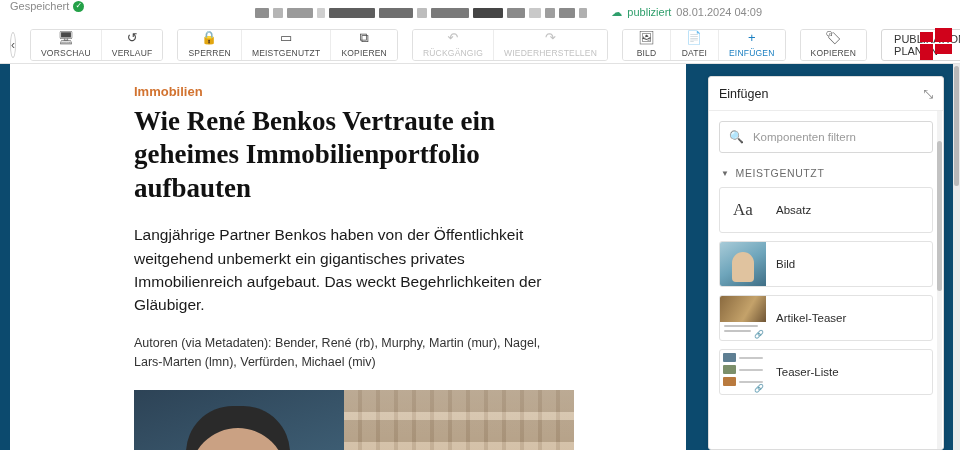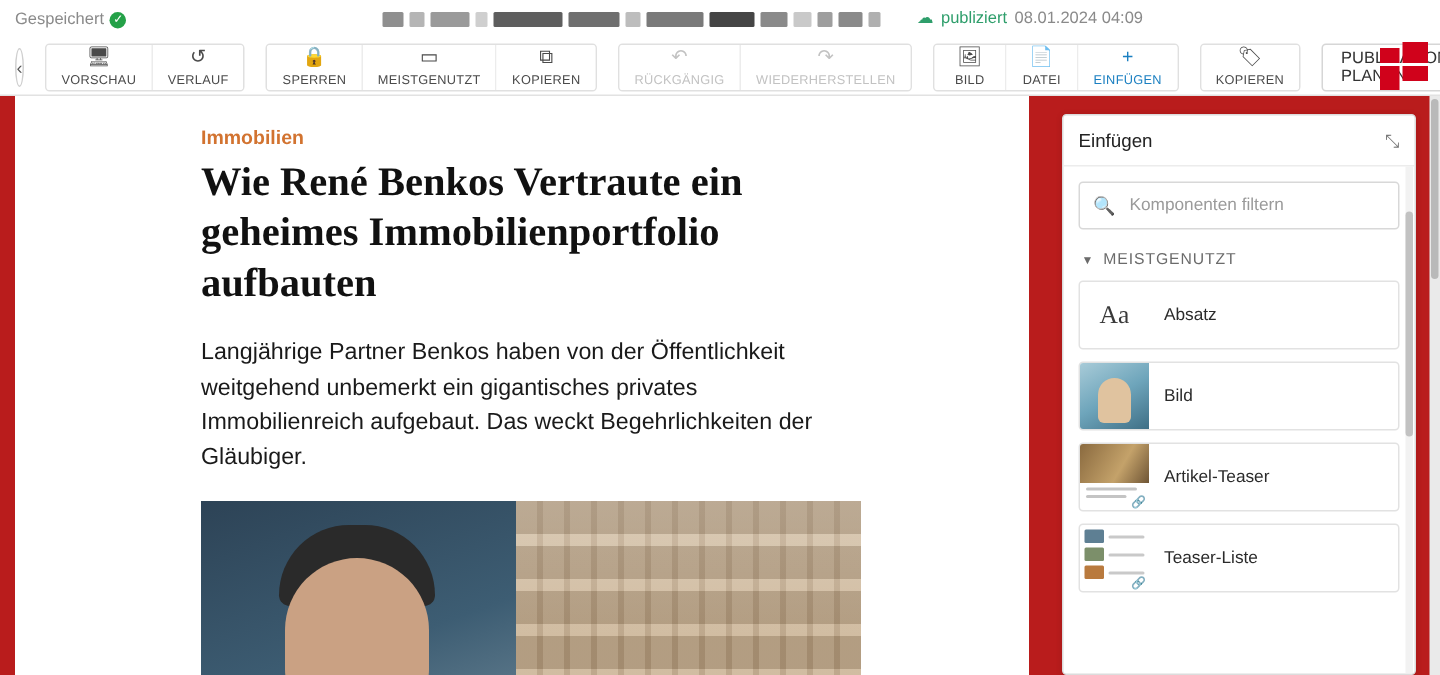--- a/index.html
+++ b/index.html
@@ -9,21 +9,21 @@
     overflow: hidden;
     font-family: "Liberation Sans", sans-serif;
     background: #ffffff;
   }
   #app { position: relative; width: 960px; height: 450px; overflow: hidden; background: #fff; }
 
   
   .statusbar {
     position: absolute; top: 0; left: 0; width: 772px; height: 26px;
     background: #fff;
-    display: flex; align-items: center;
+    display: flex; align-items: flex-start;
     font-size: 11px; color: #7a7a7a;
   }
   .saved-wrap { display: flex; align-items: center; gap: 4px; padding-left: 10px; }
   .saved-text { color: #8a8a8a; font-size: 11px; }
   .check-badge {
     width: 11px; height: 11px; border-radius: 50%;
     background: #24a148; color: #fff; font-size: 8px;
     display: inline-flex; align-items: center; justify-content: center;
     line-height: 1;
   }
@@ -78,21 +78,21 @@
   }
   .logo-mark {
     position: absolute; right: 8px; top: 2px;
     width: 32px; height: 32px;
   }
   .logo-mark span { position: absolute; background: #d0021b; }
 
   
   .editor-scroll {
     position: absolute; top: 64px; left: 0; width: 960px; height: 386px;
-    background: #b91c1c;
+    background: #0c4a6e;
     padding-left: 44px;
   }
   .canvas {
     position: absolute; top: 0; left: 10px; width: 676px; height: 386px;
     background: #fff; overflow: hidden;
   }
   .kicker {
     color: #d27330; font-size: 13px; font-weight: bold;
     margin: 20px 0 0 124px;
   }
@@ -332,20 +332,21 @@
       <span style="left:0;top:16px;width:13px;height:16px;"></span>
       <span style="left:15px;top:16px;width:17px;height:10px;"></span>
     </div>
   </div>
 
   <div class="editor-scroll">
     <div class="canvas">
       <div class="kicker">Immobilien</div>
       <div class="headline">Wie René Benkos Vertraute ein geheimes Immobilienportfolio aufbauten</div>
       <div class="standfirst">Langjährige Partner Benkos haben von der Öffentlichkeit weitgehend unbemerkt ein gigantisches privates Immobilienreich aufgebaut. Das weckt Begehrlichkeiten der Gläubiger.</div>
+      <div class="authors">Autoren (via Metadaten): Bender, René (rb), Murphy, Martin (mur), Nagel, Lars-Marten (lmn), Verfürden, Michael (miv)</div>
       <div class="article-image">
         <div class="img-building"></div>
         <div class="img-head">
           <div class="img-hair"></div>
           <div class="img-face"></div>
 
         </div>
       </div>
     </div>
   </div>

